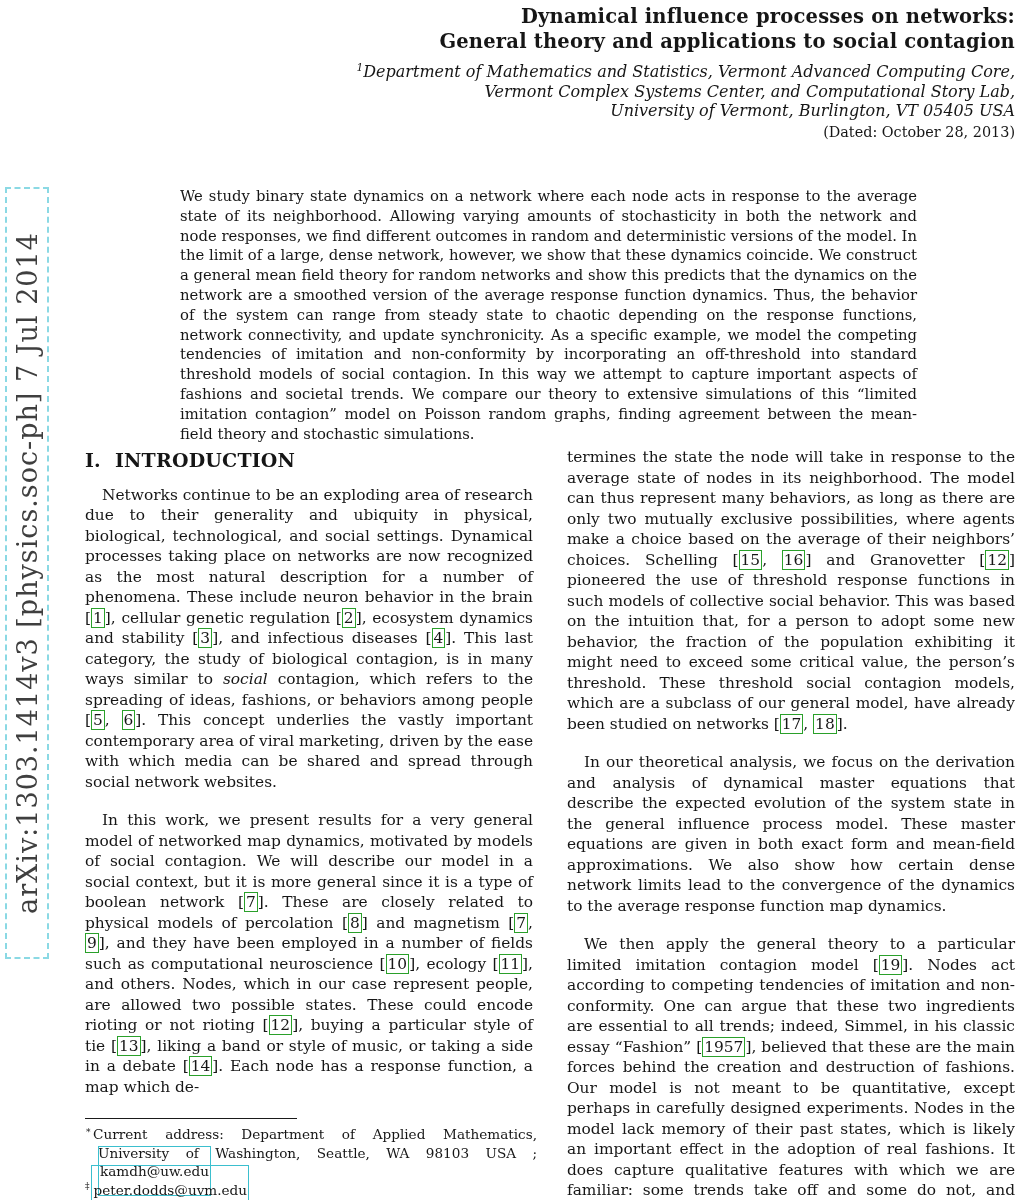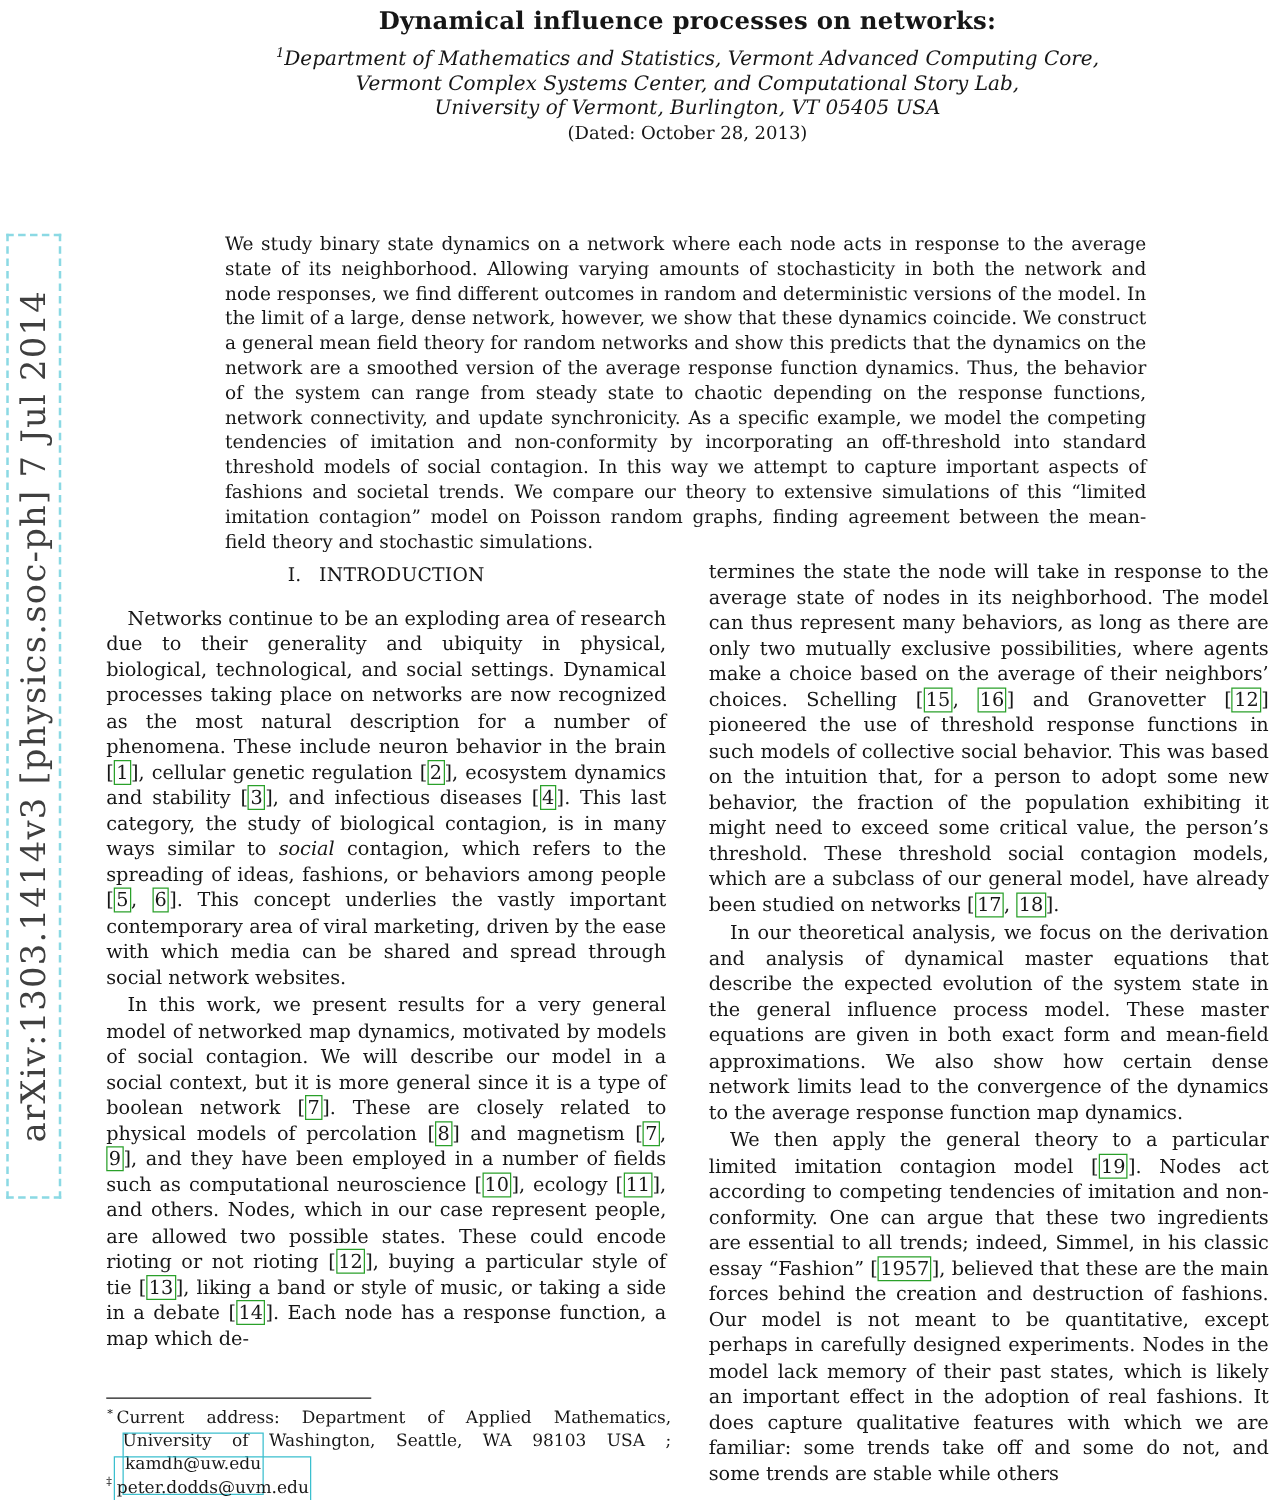--- a/index.html
+++ b/index.html
@@ -16,44 +16,44 @@
   }
   
   .banner{
     position:absolute;left:-359px;top:551px;width:772px;height:44px;
     transform:rotate(-90deg);
     border:2px dashed #8bd9e4;
     display:flex;align-items:center;justify-content:center;
     font-size:27px;color:#3f3f3f;letter-spacing:1px;white-space:nowrap;
   }
   
-  .head{position:absolute;left:85px;top:4px;width:930px;text-align:center}
+  .head{position:absolute;left:85px;top:4px;width:930px;text-align:right}
   h1{font-size:19.5px;line-height:25px;font-weight:bold;letter-spacing:.2px}
   .authors{margin-top:12px;font-size:15.8px}
   .affil{margin-top:8px;font-size:16px;line-height:19.5px;font-style:italic}
   .date{margin-top:3px;font-size:14.4px}
   sup{font-size:66%;vertical-align:super;line-height:0}
   .rlink{border:1px solid var(--link-red);padding:0 1px;margin-left:1px;font-style:normal}
   
   .abstract{
     position:absolute;left:180px;top:186px;width:737px;
     font-size:14.8px;line-height:19.8px;text-align:justify;
   }
   
   .col{
     position:absolute;top:447px;width:448px;
     font-size:15.4px;line-height:20.5px;text-align:justify;
   }
   .col-left{left:85px}
   .col-right{left:567px}
-  .sec{font-size:15px;font-weight:normal;text-align:center;margin:3px 0 14px 0;letter-spacing:.2px}
+  .sec{font-size:19px;font-weight:bold;text-align:left;margin:3px 0 14px 0;letter-spacing:.2px}
   .secgap{display:inline-block;width:14px}
   p{margin:0;text-indent:17px}
   p.noindent{text-indent:0}
-  p+p{margin-top:2px}
+  p+p{margin-top:18px}
   em{}
   .cite{border:1px solid var(--cite-green);padding:0 1px;line-height:1}
   .elink{border:1px solid var(--link-cyan);padding:16px 1px}
   
   .footnotes{
     position:absolute;left:85px;top:1118px;width:452px;
     font-size:13.6px;line-height:18.6px;text-align:justify;
   }
   .fnrule{width:212px;border-top:1.5px solid #1a1a1a;margin-bottom:6px}
   .fn{padding-left:13px;text-indent:-13px}
@@ -64,20 +64,21 @@
 
 <div class="page">
 
   <div class="banner">
     <span>arXiv:1303.1414v3  [physics.soc-ph]  7 Jul 2014</span>
   </div>
 
   <header class="head">
     <h1>
       <div>Dynamical influence processes on networks:</div>
+      <div>General theory and applications to social contagion</div>
     </h1>
     <div class="affil" id="affil">
         <div><sup>1</sup>Department of Mathematics and Statistics, Vermont Advanced Computing Core,</div>
         <div>Vermont Complex Systems Center, and Computational Story Lab,</div>
         <div>University of Vermont, Burlington, VT 05405 USA</div>
       </div>
     <div class="date">(Dated: October 28, 2013)</div>
   </header>
 
   <div class="abstract">

